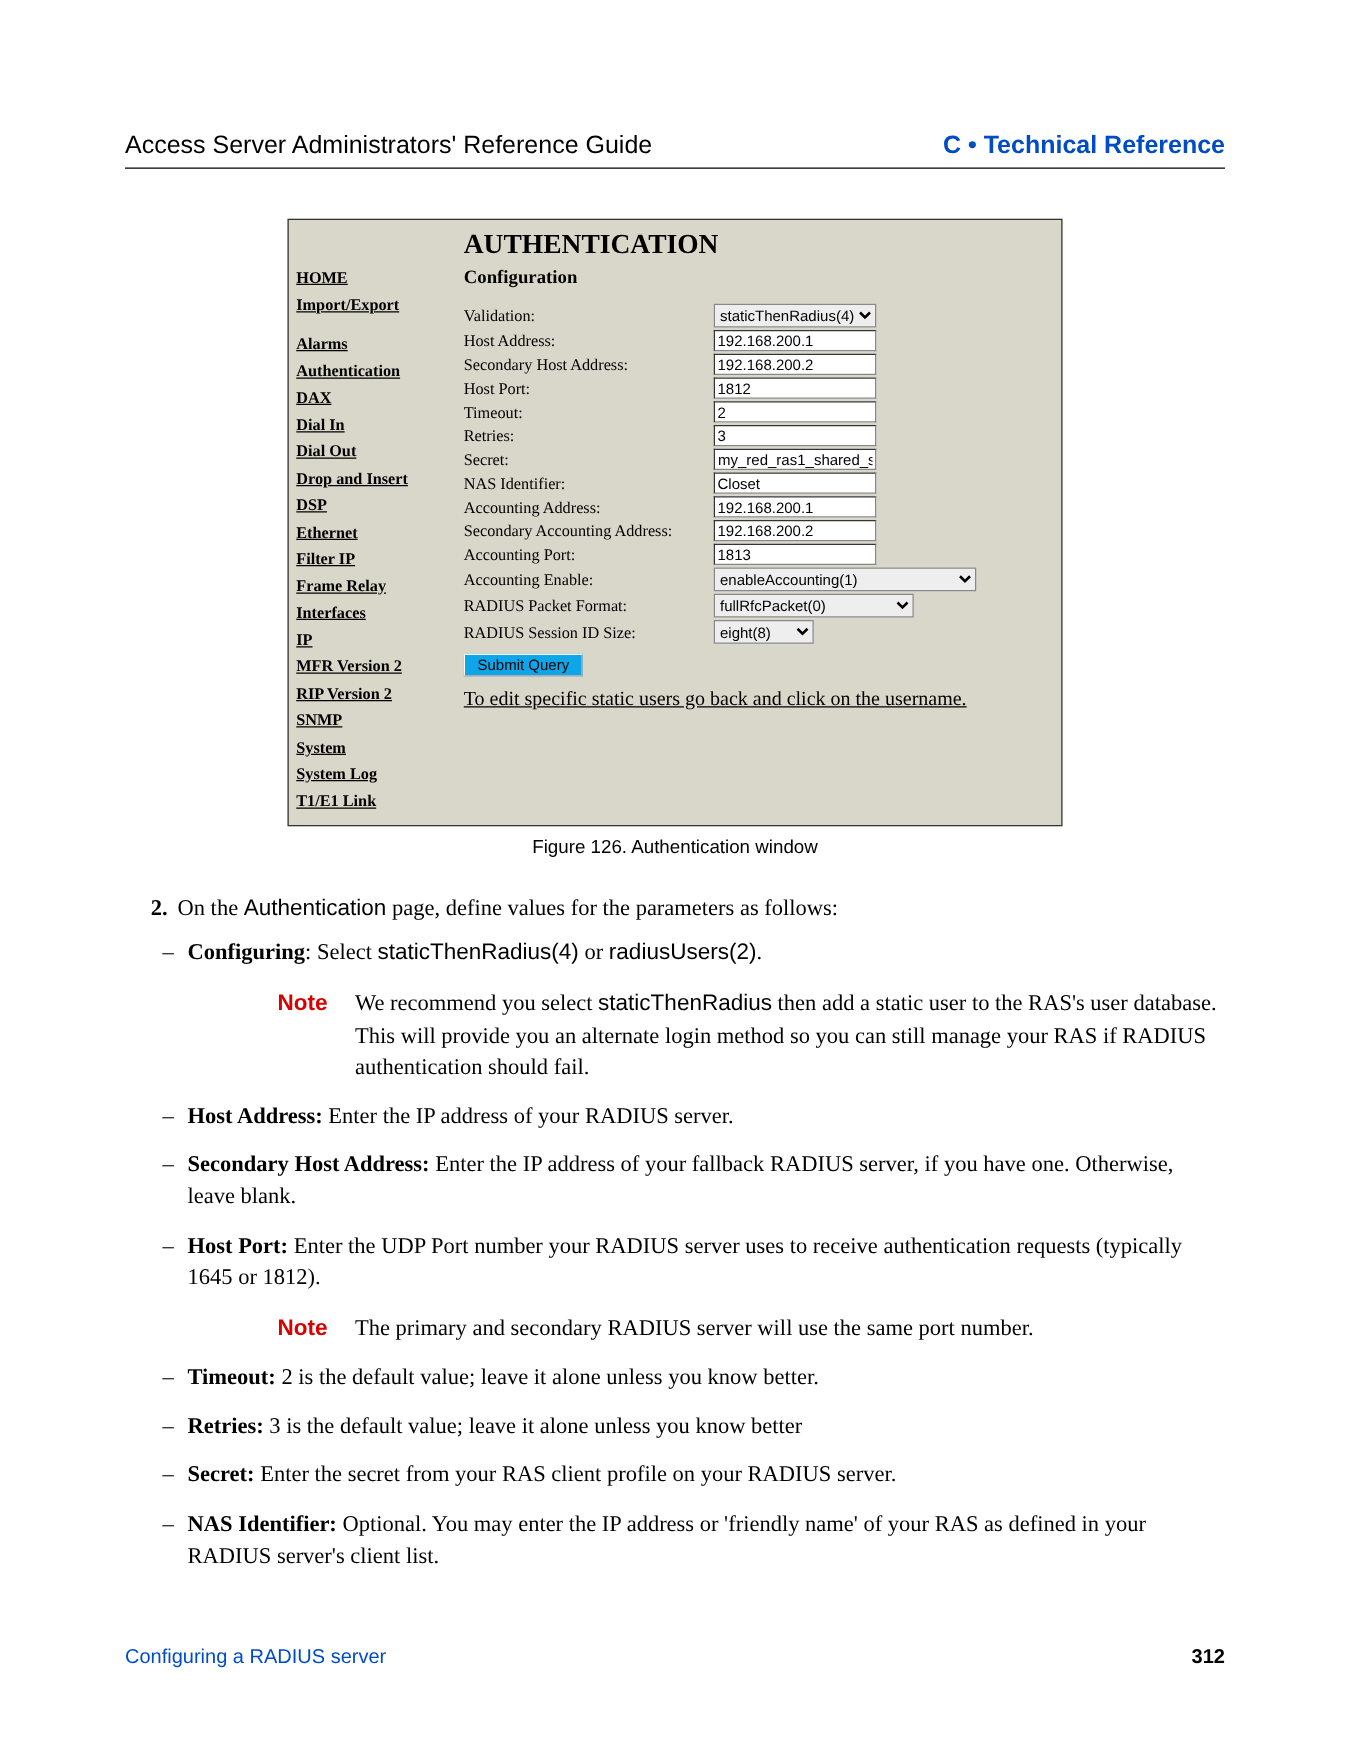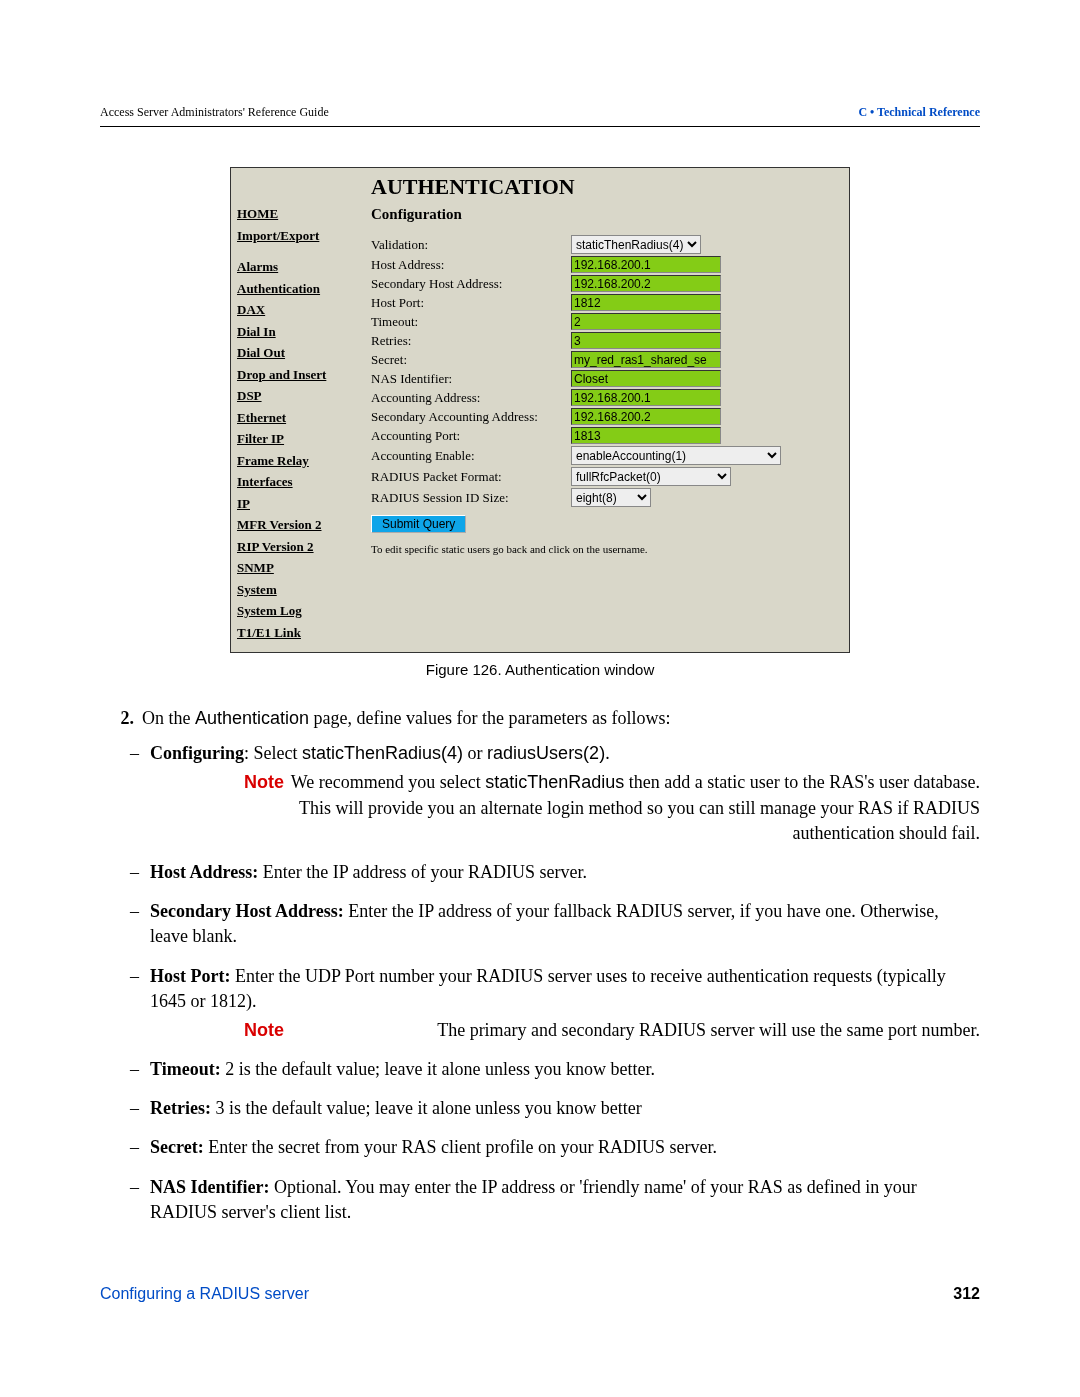--- a/index.html
+++ b/index.html
@@ -11,22 +11,22 @@
   .page {
     width: 1080px;
     margin: 0 auto;
     padding: 105px 100px 80px 100px;
     box-sizing: border-box;
     position: relative;
   }
   .header-row {
     display: flex;
     justify-content: space-between;
-    font-family: Liberation Serif, serif;
-    font-size: 12px;
+    font-family: Liberation Sans, sans-serif;
+    font-size: 20px;
     margin-bottom: 6px;
     align-items: flex-end;
   }
   .header-left { color: #000; }
   .header-right { color: #004cc6; font-weight: bold; }
   .header-rule {
     border: none;
     border-top: 1px solid #000;
     margin: 0 0 40px 0;
   }
@@ -81,45 +81,46 @@
     align-items: center;
     margin-bottom: 2px;
     font-size: 13px;
   }
   .form-row .lbl { width: 200px; }
   .form-row .ctl { flex: 1; }
   .form-row input[type=text] {
     font-family: Arial, Helvetica, sans-serif;
     font-size: 12px;
     height: 17px;
-    width: 150px;
+    width: 130px;
     box-sizing: border-box;
     border: 1px inset #888;
-    background: #84cc16;
+    background: #ffffff;
     padding: 0 2px;
   }
   .form-row select {
     font-family: Arial, Helvetica, sans-serif;
     font-size: 12px;
     height: 19px;
     border: 1px solid #888;
     background: #eee;
   }
   .submit-btn {
     font-family: Arial, Helvetica, sans-serif;
     font-size: 12px;
     background: #0ea5e9;
     border: 1px outset #fff;
     padding: 1px 10px;
     margin-top: 6px;
     cursor: pointer;
   }
   .edit-note {
-    font-size: 11px;
+    font-size: 16px;
     margin-top: 10px;
+    text-decoration: underline;
   }
 
   .figure-caption {
     text-align: center;
     font-family: Arial, Helvetica, sans-serif;
     font-size: 15px;
     margin: 6px 0 28px 0;
   }
 
   
@@ -129,24 +130,23 @@
     font-size: 18px;
     line-height: 1.4;
   }
   .step-num { width: 34px; font-weight: bold; text-align: right; padding-right: 8px; }
   .step-body { flex: 1; }
   ul.dash { list-style: none; padding-left: 50px; margin: 10px 0; }
   ul.dash > li { position: relative; margin-bottom: 14px; font-size: 18px; line-height: 1.4; }
   ul.dash > li::before { content: "–"; position: absolute; left: -20px; }
   .note-block {
     display: flex;
-    margin: 4px 0 14px 72px;
+    margin: 16px 0 14px 72px;
     font-size: 18px;
     line-height: 1.4;
-    text-align: right;
   }
   .note-label {
     color: #d90000;
     font-family: Arial, Helvetica, sans-serif;
     font-weight: bold;
     width: 62px;
     flex-shrink: 0;
   }
   .note-text { flex: 1; }
   .sans { font-family: Arial, Helvetica, sans-serif; }

